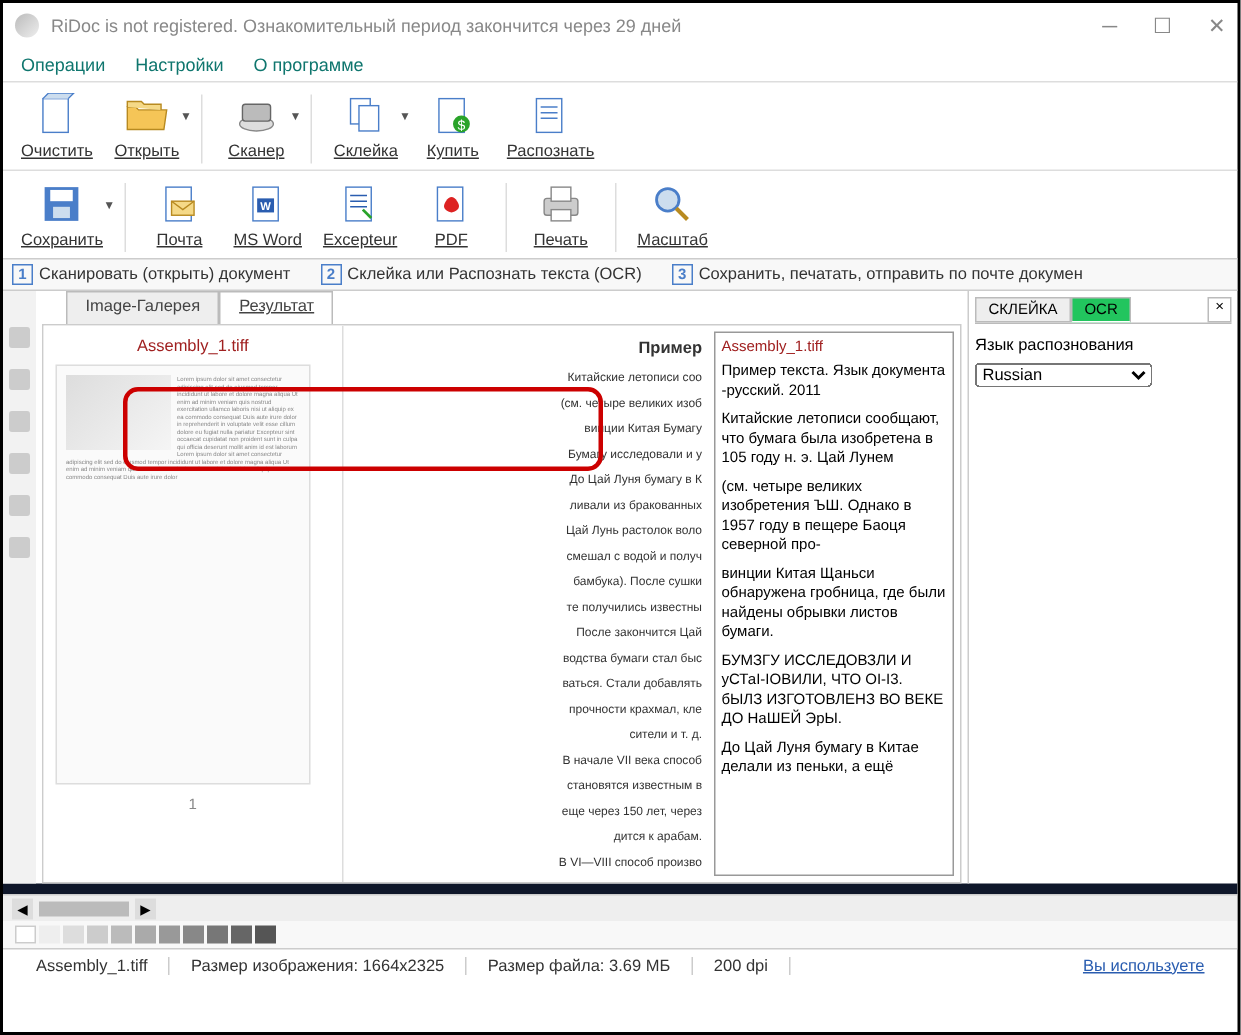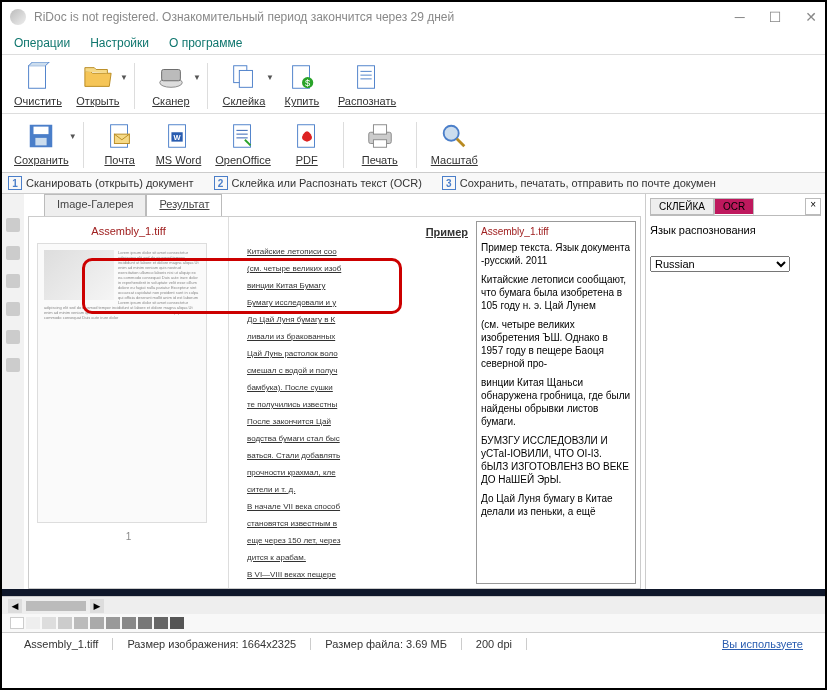--- a/index.html
+++ b/index.html
@@ -26,33 +26,33 @@
 .main-area { flex: 1; display: flex; flex-direction: column; }
 .tabs { display: flex; height: 22px; font-size: 11px; padding-left: 20px; }
 .tab { padding: 3px 12px; border: 1px solid #bbb; background: #eee; color: #444; border-bottom: none; }
 .tab.active { background: #fff; text-decoration: underline; }
 .doc-area { flex: 1; display: flex; border: 1px solid #ccc; margin: 0 4px; overflow: hidden; }
 .preview { width: 200px; padding: 8px; background: #fff; border-right: 1px solid #ddd; }
 .preview-title { color: #a02020; font-size: 11px; text-align: center; margin-bottom: 6px; }
 .thumb { width: 170px; height: 280px; background: #fafafa; border: 1px solid #ddd; padding: 6px; font-size: 4px; line-height: 5px; color: #888; overflow: hidden; }
 .thumb .img-block { width: 70px; height: 50px; background: linear-gradient(135deg,#ddd,#f5f5f5); float: left; margin: 0 4px 2px 0; }
 .page-num { text-align: center; font-size: 10px; color: #888; margin-top: 8px; }
-.textcol { flex: 1; padding: 10px 8px; font-size: 8px; color: #333; overflow: hidden; line-height: 11px; font-family: Georgia, serif; text-decoration: underline; }
+.textcol { flex: 1; padding: 10px 8px; font-size: 8px; color: #333; overflow: hidden; line-height: 11px; font-family: Georgia, serif; }
 .textcol h4 { text-align: right; font-size: 11px; margin-bottom: 8px; }
-.textcol p { margin-bottom: 6px; text-indent: 10px; }
+.textcol p { margin-bottom: 6px; text-indent: 10px; text-align: right; }
 .ocr-panel { width: 160px; border: 1px solid #999; margin: 4px 4px 4px 0; padding: 4px; font-size: 10px; overflow: hidden; }
 .ocr-title { color: #a02020; margin-bottom: 4px; }
 .ocr-panel p { margin-bottom: 6px; line-height: 13px; }
 .right-pane { width: 180px; border-left: 1px solid #ccc; padding: 4px; font-size: 11px; }
 .right-tabs { display: flex; font-size: 10px; border-bottom: 1px solid #bbb; margin-bottom: 8px; }
 .right-tabs .rtab { padding: 2px 8px; border: 1px solid #bbb; background: #eee; }
-.right-tabs .rtab.active { background: #be185d; border-bottom: 1px solid #fff; }
+.right-tabs .rtab.active { background: #22c55e; border-bottom: 1px solid #fff; }
 .right-tabs .close { margin-left: auto; padding: 0 4px; border: 1px solid #bbb; }
 .right-pane label { font-size: 11px; }
-.right-pane select { width: 140px; font-size: 11px; margin-top: 20px; }
+.right-pane select { width: 118px; font-size: 11px; margin-top: 6px; }
 .hscroll { height: 18px; display: flex; align-items: center; background: #eee; border-top: 1px solid #ccc; padding: 0 6px; gap: 4px; }
 .hscroll .arrow { width: 14px; height: 14px; background: #ddd; font-size: 9px; text-align: center; line-height: 14px; }
 .hscroll .thumb-bar { width: 60px; height: 10px; background: #bbb; }
 .colorbar { height: 18px; display: flex; align-items: center; padding: 0 8px; gap: 2px; background: #f8f8f8; }
 .colorbar div { width: 14px; height: 12px; }
 .statusbar { height: 22px; display: flex; align-items: center; font-size: 11px; color: #333; padding: 0 8px; border-top: 1px solid #ccc; }
 .statusbar span { padding: 0 14px; border-right: 1px solid #ccc; }
 .statusbar .link { color: #2a5db0; margin-left: auto; border: none; text-decoration: underline; }
 .tool-label { white-space: nowrap; text-decoration: underline; }
 </style>
@@ -177,21 +177,21 @@
       <span class="tool-label">MS Word</span>
     </div>
     <div class="tool-btn">
       <div class="ico">
           <svg viewBox="0 0 32 32">
             <rect x="6" y="4" width="18" height="24" fill="#fff" stroke="#4a7ec9"></rect>
             <path d="M9 10 L21 10 M9 14 L21 14 M9 18 L21 18" stroke="#2a5db0"></path>
             <path d="M18 20 L24 26" stroke="#29a329" stroke-width="2"></path>
           </svg>
         </div>
-      <span class="tool-label">OpenOffice</span>
+      <span class="tool-label">Excepteur</span>
     </div>
     <div class="tool-btn">
       <div class="ico">
           <svg viewBox="0 0 32 32">
             <rect x="6" y="4" width="18" height="24" fill="#fff" stroke="#4a7ec9"></rect>
             <path d="M12 14 Q16 8 20 14 Q24 20 16 22 Q8 20 12 14" fill="#d22"></path>
           </svg>
         </div>
       <span class="tool-label">PDF</span>
     </div>
@@ -220,21 +220,21 @@
   <div class="highlight-box"></div>
 </div>
 
 <div class="step-bar">
   <div class="step">
       <span class="num">1</span>
       <span>Сканировать (открыть) документ</span>
     </div>
   <div class="step">
       <span class="num">2</span>
-      <span>Склейка или Распознать текст (OCR)</span>
+      <span>Склейка или Распознать текста (OCR)</span>
     </div>
   <div class="step">
       <span class="num">3</span>
       <span>Сохранить, печатать, отправить по почте докумен</span>
     </div>
 </div>
 
 <div class="content">
   <div class="sidetools">
     <div></div>
@@ -273,21 +273,21 @@
         <p>те получились известны</p>
         <p>После закончится Цай</p>
         <p>водства бумаги стал быс</p>
         <p>ваться. Стали добавлять</p>
         <p>прочности крахмал, кле</p>
         <p>сители и т. д.</p>
         <p>В начале VII века способ</p>
         <p>становятся известным в</p>
         <p>еще через 150 лет, через</p>
         <p>дится к арабам.</p>
-        <p>В VI—VIII веках пещере</p>
+        <p>В VI—VIII способ произво</p>
         <p>других странах Азии. В</p>
 
       </div>
       <div class="ocr-panel">
         <div class="ocr-title">Assembly_1.tiff</div>
         <p>Пример текста. Язык документа -русский. 2011</p>
         <p>Китайские летописи сообщают, что бумага была изобретена в 105 году н. э. Цай Лунем</p>
         <p>(см. четыре великих изобретения ЪШ. Однако в 1957 году в пещере Баоця северной про-</p>
         <p>винции Китая Щаньси обнаружена гробница, где были найдены обрывки листов бумаги.</p>
         <p>БУМЗГУ ИССЛЕДОВЗЛИ И уСТаI-IОВИЛИ, ЧТО OI-I3. бЫЛЗ ИЗГОТОВЛЕНЗ ВО ВЕКЕ ДО НаШЕЙ ЭрЫ.</p>

